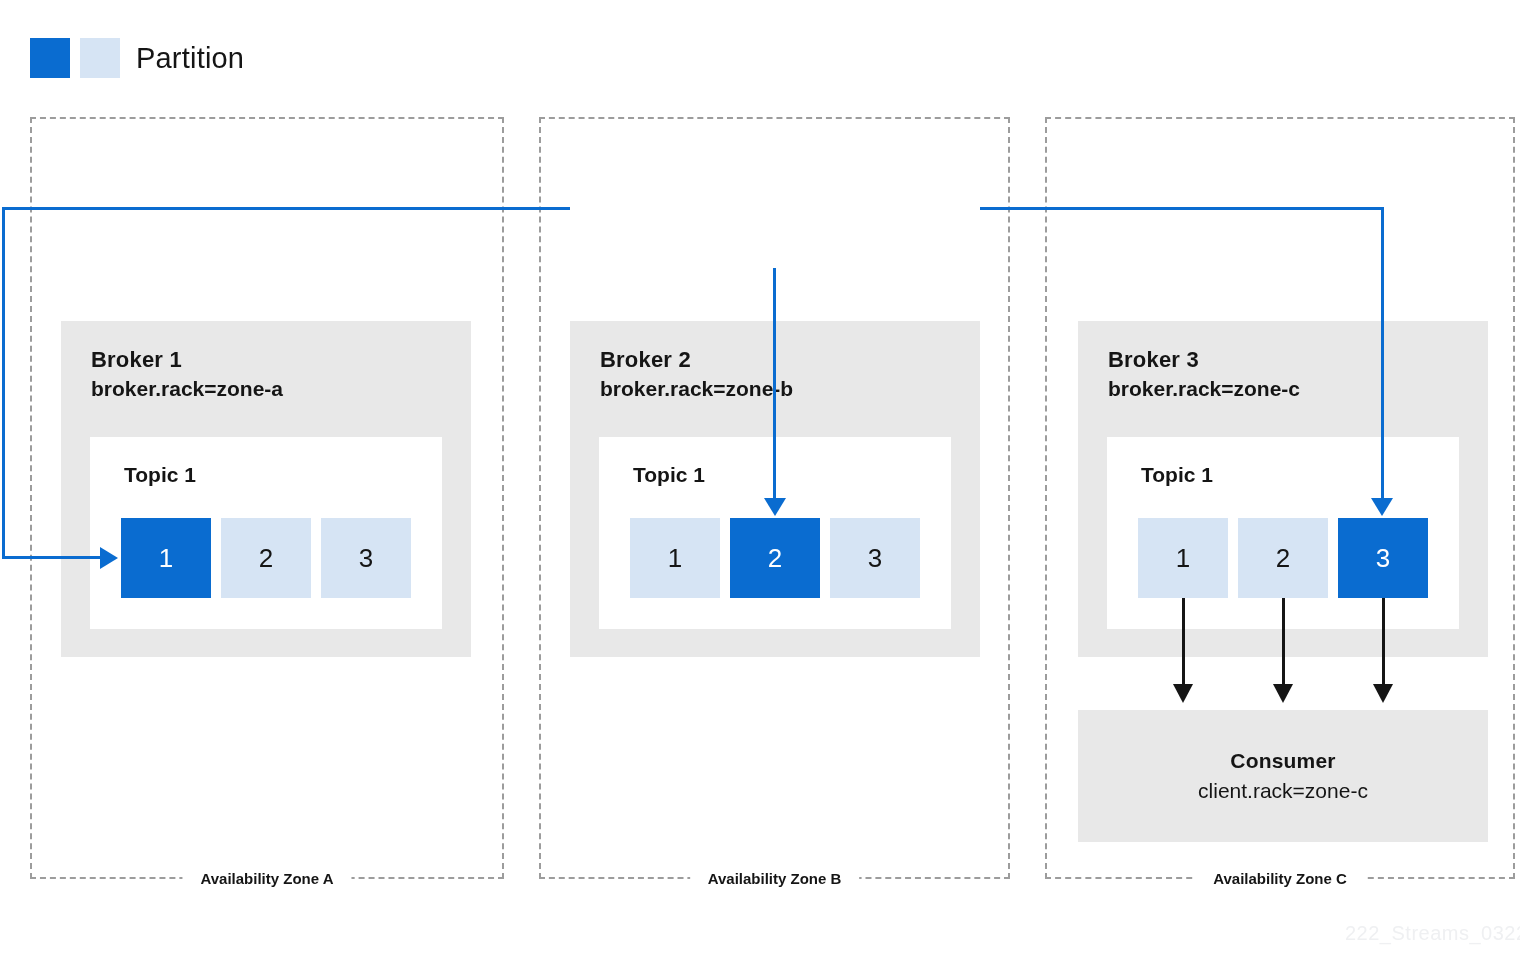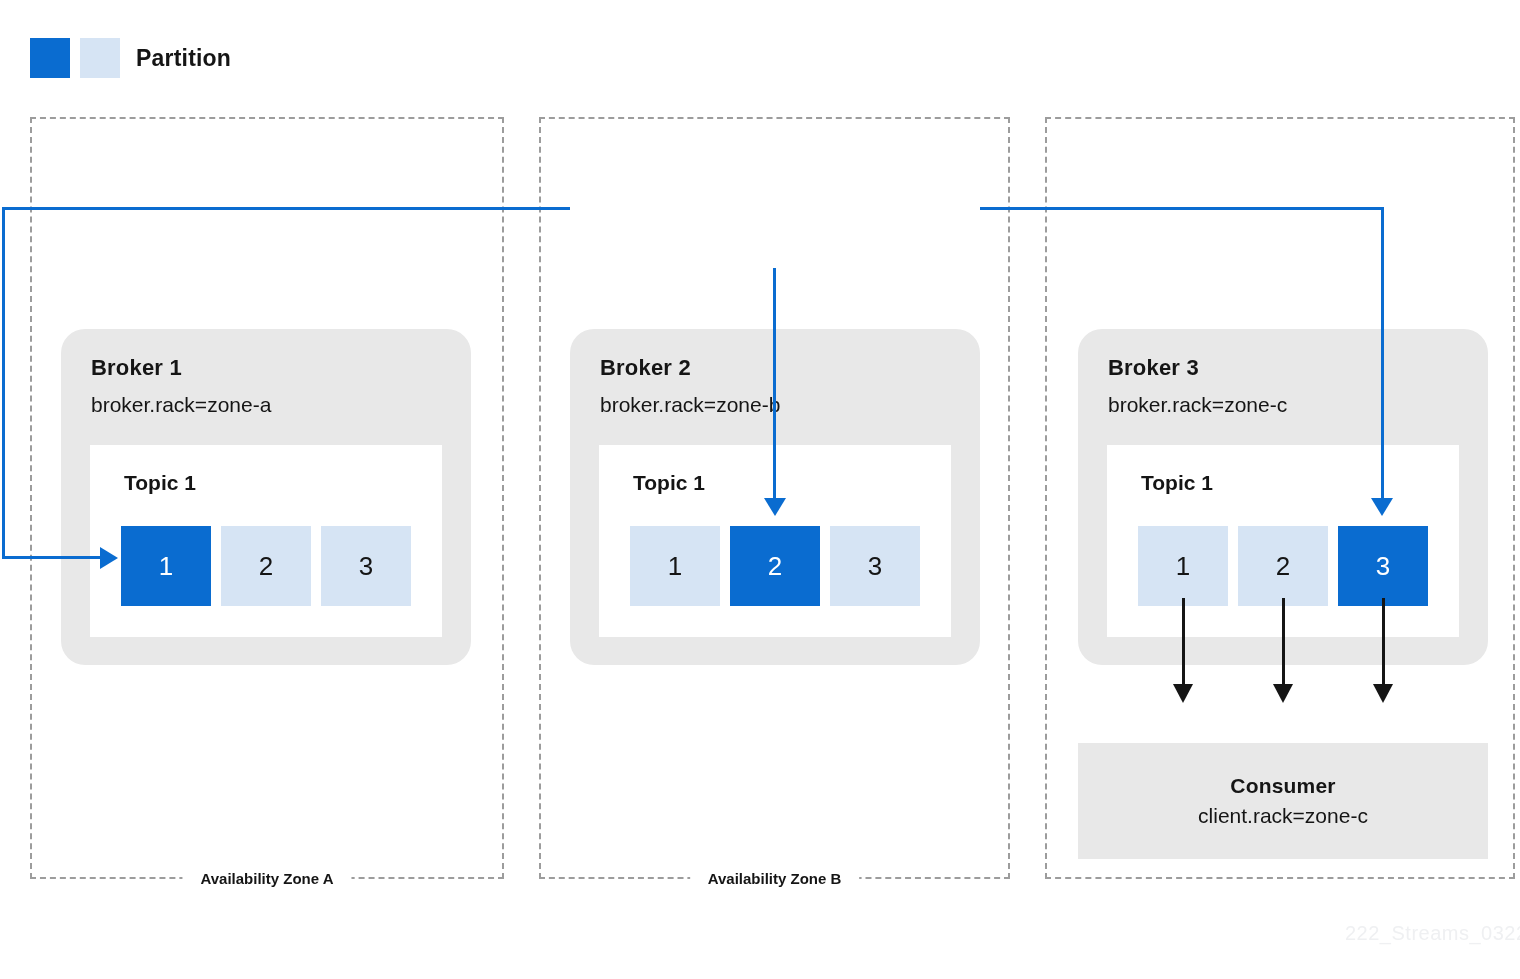--- a/index.html
+++ b/index.html
@@ -12,47 +12,47 @@
   }
   *{margin:0;padding:0;box-sizing:border-box;}
   body{background:#fff;font-family:"Liberation Sans","DejaVu Sans",sans-serif;color:var(--text);}
   .canvas{position:relative;width:1520px;height:979px;background:#fff;overflow:hidden;}
 
   
   .legend{position:absolute;left:30px;top:38px;height:40px;display:flex;align-items:center;}
   .swatch{width:40px;height:40px;}
   .swatch.dark{background:var(--blue);}
   .swatch.light{background:var(--lightblue);margin-left:10px;}
-  .legend-label{margin-left:16px;font-size:23px;font-weight:700;letter-spacing:.2px;}
+  .legend-label{margin-left:16px;font-size:29px;font-weight:400;letter-spacing:.2px;}
 
   
   .zone{position:absolute;top:117px;border:2px dashed var(--dash);background:transparent;}
   .zone.a{left:30px;width:474px;height:762px;}
   .zone.b{left:539px;width:471px;height:762px;}
   .zone.c{left:1045px;width:470px;height:762px;}
   .zone-label{position:absolute;bottom:-17px;left:50%;transform:translateX(-50%);
     background:#fff;padding:0 18px;font-size:15px;font-weight:600;line-height:30px;white-space:nowrap;}
 
   
   .endpoint{position:absolute;background:var(--gray);display:flex;flex-direction:column;
     align-items:center;justify-content:center;text-align:center;}
   .producer{left:29px;top:32px;width:410px;height:118px;}
-  .consumer{left:31px;top:624px;width:410px;height:116px;}
+  .consumer{left:31px;top:591px;width:410px;height:132px;}
   .endpoint .title{font-size:22px;font-weight:600;letter-spacing:.2px;}
   .producer .title{font-weight:500;font-size:23px;}
   .consumer .title{font-weight:700;font-size:21px;}
   .endpoint .config{font-size:21px;font-weight:400;margin-top:6px;}
 
   
-  .broker{position:absolute;top:210px;width:410px;height:336px;background:var(--gray);border-radius:24px;}
+  .broker{position:absolute;top:202px;width:410px;height:336px;background:var(--gray);}
   .zone.a .broker{left:29px;}
   .zone.b .broker{left:29px;}
   .zone.c .broker{left:31px;}
   .broker-title{position:absolute;left:30px;top:26px;font-size:22px;font-weight:700;letter-spacing:.2px;}
-  .broker-config{position:absolute;left:30px;top:56px;font-size:21px;font-weight:400;margin-top:8px;}
+  .broker-config{position:absolute;left:30px;top:56px;font-size:21px;font-weight:700;}
 
   
   .topic{position:absolute;left:29px;top:116px;width:352px;height:192px;background:#fff;}
   .topic-label{position:absolute;left:34px;top:26px;font-size:21px;font-weight:600;}
   .partition-row{position:absolute;left:31px;top:81px;display:flex;gap:10px;}
   .partition{width:90px;height:80px;background:var(--lightblue);display:flex;align-items:center;
     justify-content:center;font-size:26px;font-weight:400;color:var(--text);}
   .partition.active{background:var(--blue);color:#fff;}
 
   
@@ -120,20 +120,21 @@
           <div class="partition">1</div>
           <div class="partition">2</div>
           <div class="partition active">3</div>
         </div>
       </div>
     </div>
     <div class="endpoint consumer">
       <div class="title">Consumer</div>
       <div class="config">client.rack=zone-c</div>
     </div>
+    <div class="zone-label">Availability Zone C</div>
   </div>
 
   <div>
     <div class="seg blue" style="left:2px;top:207px;width:568px;height:3px;"></div>
     <div class="seg blue" style="left:2px;top:207px;width:3px;height:352px;"></div>
     <div class="seg blue" style="left:2px;top:556px;width:100px;height:3px;"></div>
     <div class="head right-blue" style="left:100px;top:547px;"></div>
   </div>
 
   <div>

